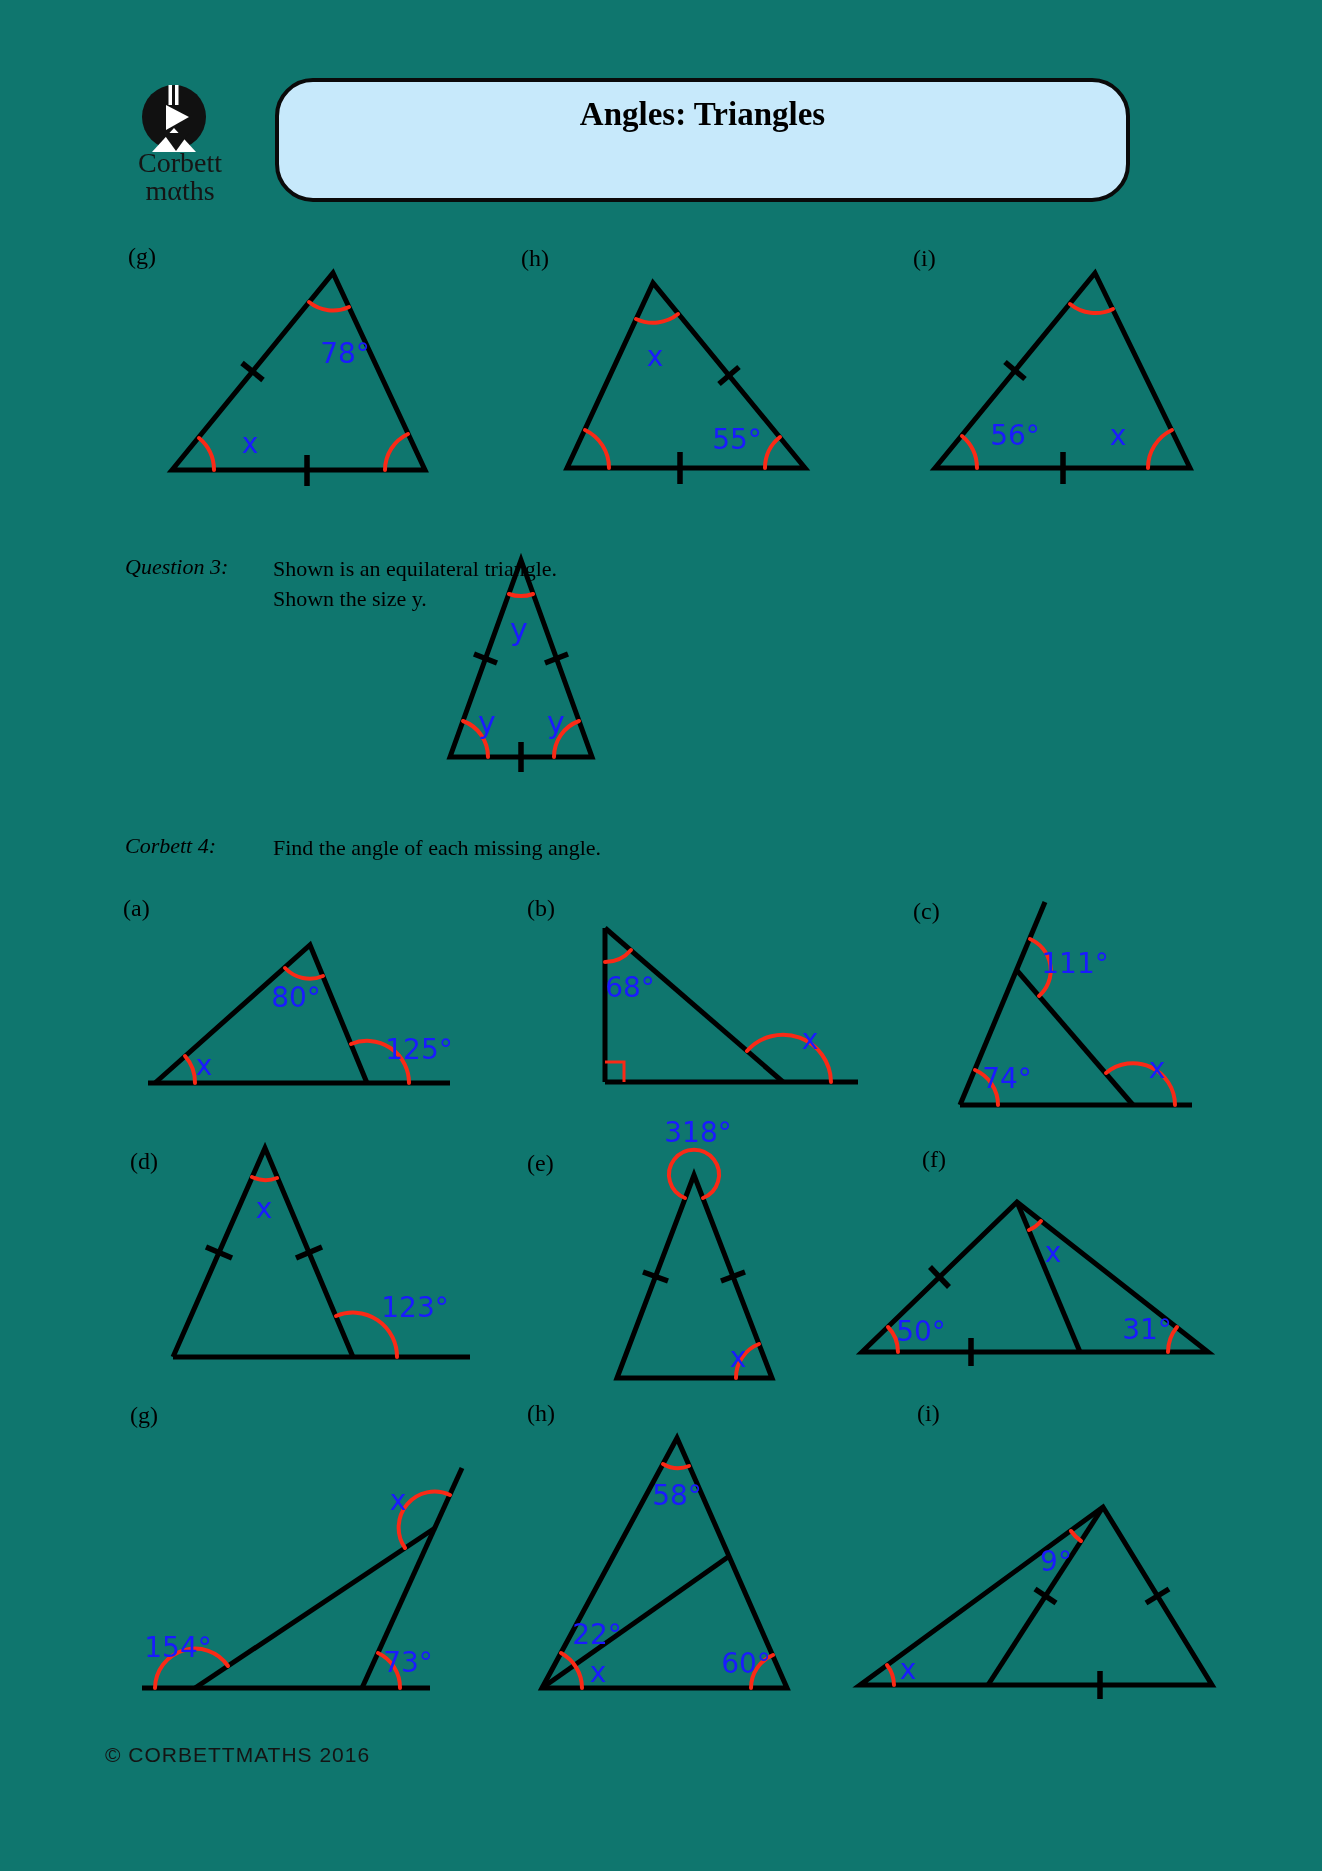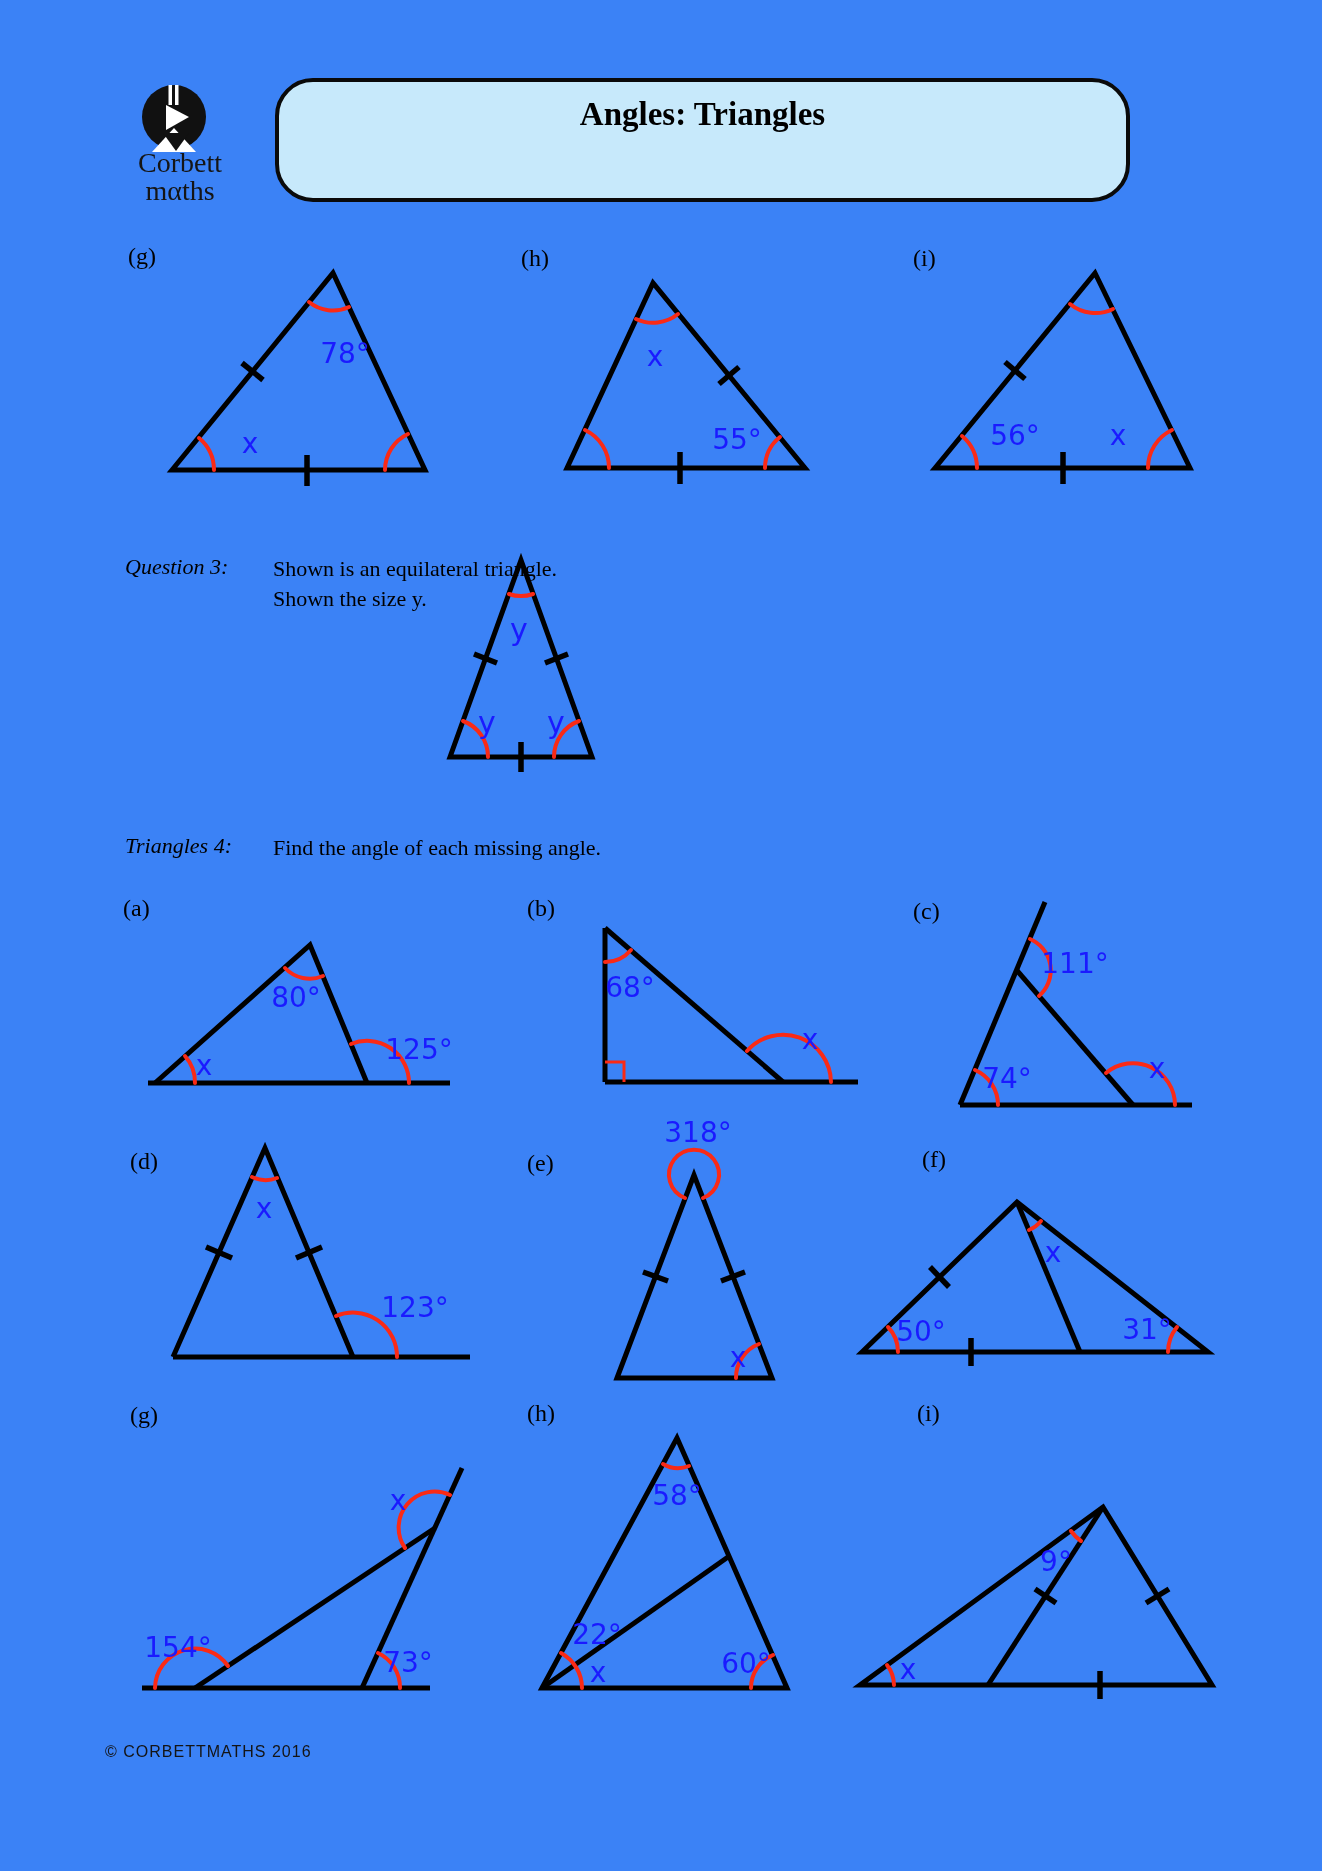--- a/index.html
+++ b/index.html
@@ -2,32 +2,32 @@
 <html style="--label_blue: #1a1aff; --arc_red: #fa2a16; --banner_fill: #c7e9fb; --link_navy: #00009b;"><head>
 <meta charset="utf-8">
 <style>
   :root{
     --label_blue:#1a1aff;
     --arc_red:#fa2a16;
     --banner_fill:#c7e9fb;
     --link_navy:#00009b;
   }
   html,body{margin:0;padding:0;background:#ffffff;}
-  .page{position:relative;width:1322px;height:1871px;background:#3b82f6;overflow:hidden;
+  .page{position:relative;width:1322px;height:1871px;background:#0f766e;overflow:hidden;
         font-family:"Liberation Serif",serif;color:#000;}
   .abs{position:absolute;}
   .banner{left:275px;top:78px;width:855px;height:124px;background:var(--banner_fill);
           border:4px solid #0a0a0a;border-radius:38px;box-sizing:border-box;text-align:center;}
   .banner-title{margin-top:14px;font-size:33px;font-weight:bold;font-family:"Liberation Serif",serif;}
   .banner-sub{margin-top:4px;font-size:26px;font-family:"Liberation Serif",serif;}
   .banner-sub a{color:var(--link_navy);text-decoration:none;border-bottom:3px solid var(--link_navy);cursor:pointer;}
   .qlabel{font-size:22px;font-family:"Liberation Serif",serif;font-style:italic;}
   .qtext{font-size:22px;line-height:30px;font-family:"Liberation Serif",serif;}
   .part{font-size:24px;font-family:"Liberation Serif",serif;}
-  .footer{font-size:16px;font-family:"Liberation Sans",sans-serif;letter-spacing:1px;color:#141414;}
+  .footer{font-size:21px;font-family:"Liberation Sans",sans-serif;letter-spacing:1px;color:#141414;}
   svg.art{position:absolute;left:0;top:0;}
   .s{stroke:#000;stroke-width:5;fill:none;stroke-linejoin:miter;stroke-linecap:butt;}
   .t{stroke:#000;stroke-width:5.5;fill:none;stroke-linecap:butt;}
   .r{stroke:var(--arc_red);stroke-width:4;fill:none;stroke-linecap:round;}
   .rc{stroke:var(--arc_red);stroke-width:3;fill:none;}
   .al{font-family:"DejaVu Sans",sans-serif;font-size:28px;fill:var(--label_blue);text-anchor:middle;}
   .al30{font-family:"DejaVu Sans",sans-serif;font-size:30px;fill:var(--label_blue);text-anchor:middle;font-weight:500;}
   .logo-text{font-family:"Liberation Serif",serif;font-size:28px;fill:#151515;text-anchor:middle;}
 </style>
 </head>
@@ -38,21 +38,21 @@
   <div class="abs banner">
     <div class="banner-title">Angles: Triangles</div>
   </div>
 
   <div class="abs qlabel" style="left:125px;top:554px;">Question 3:</div>
   <div class="abs qtext" style="left:273px;top:554px;">
     <div>Shown is an equilateral triangle.</div>
     <div>Shown the size y.</div>
   </div>
 
-  <div class="abs qlabel" style="left:125px;top:833px;">Triangles 4:</div>
+  <div class="abs qlabel" style="left:125px;top:833px;">Corbett 4:</div>
   <div class="abs qtext" style="left:273px;top:833px;">Find the angle of each missing angle.</div>
 
   <div class="abs part" style="left:128px;top:243px;">(g)</div>
   <div class="abs part" style="left:521px;top:245px;">(h)</div>
   <div class="abs part" style="left:913px;top:245px;">(i)</div>
 
   <div class="abs part" style="left:123px;top:895px;">(a)</div>
   <div class="abs part" style="left:527px;top:895px;">(b)</div>
   <div class="abs part" style="left:913px;top:898px;">(c)</div>
 

